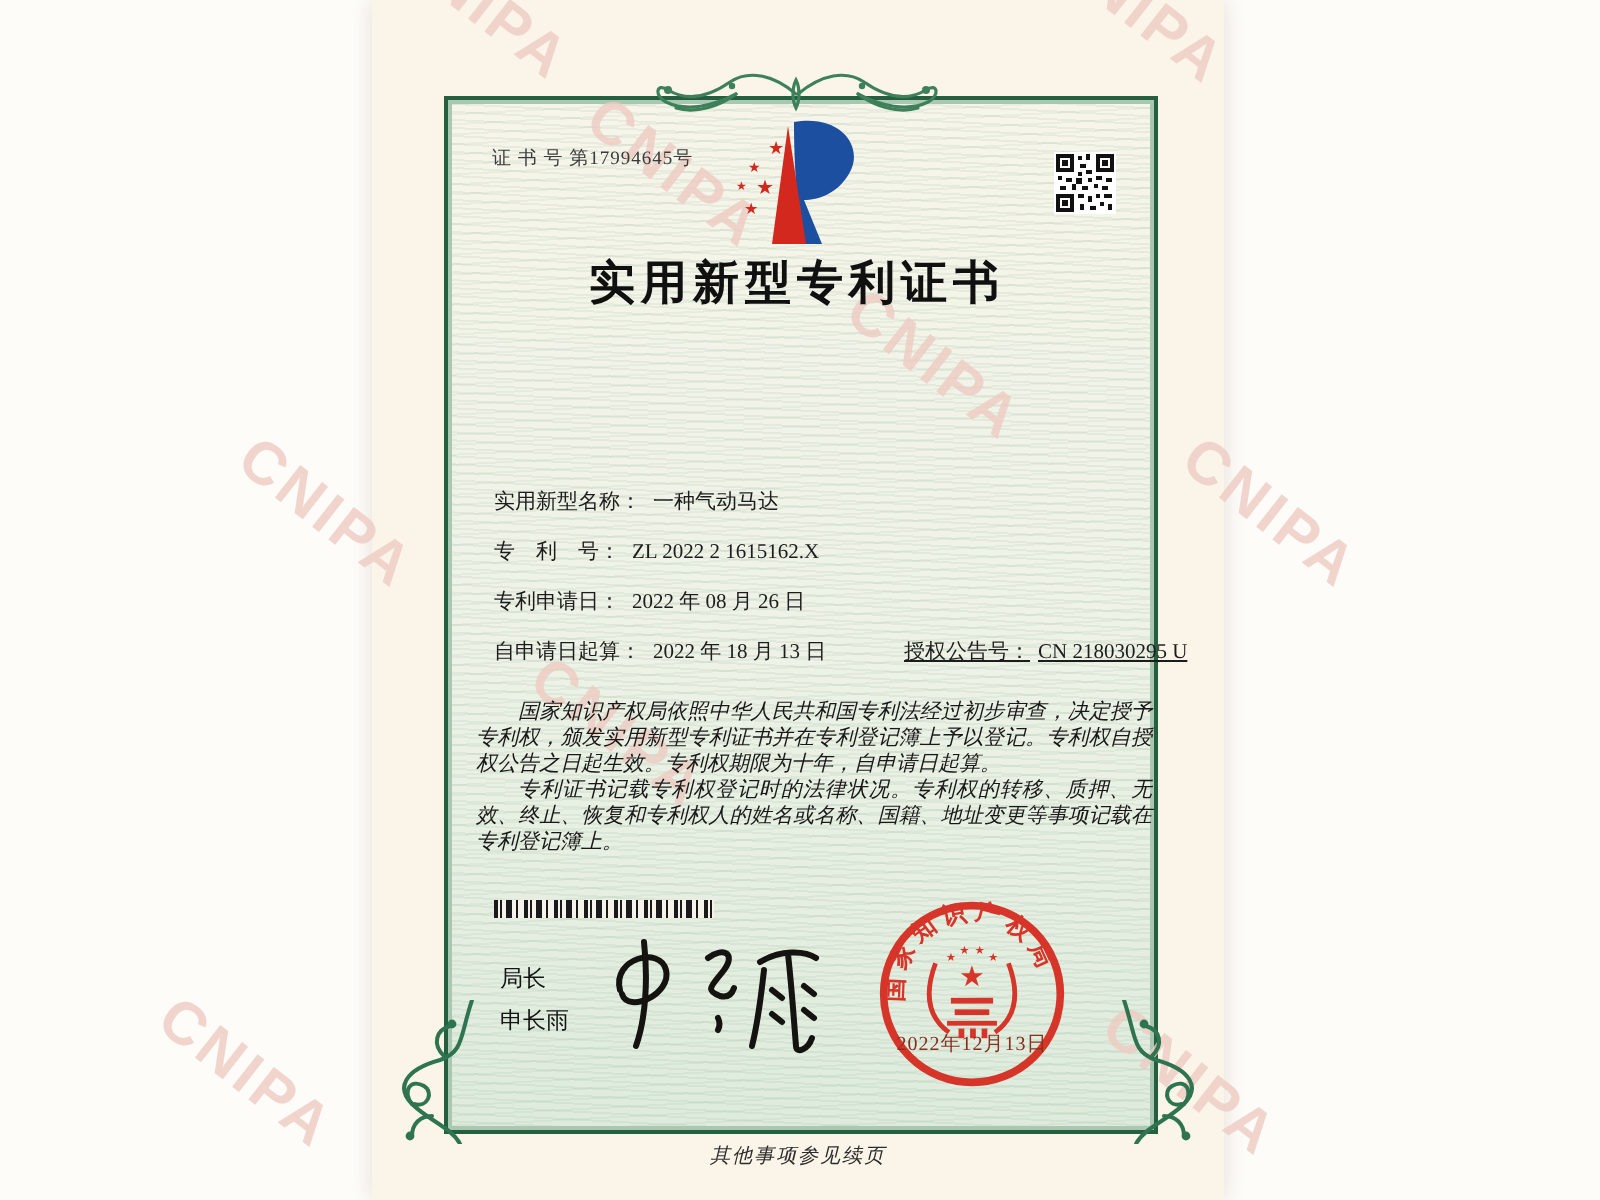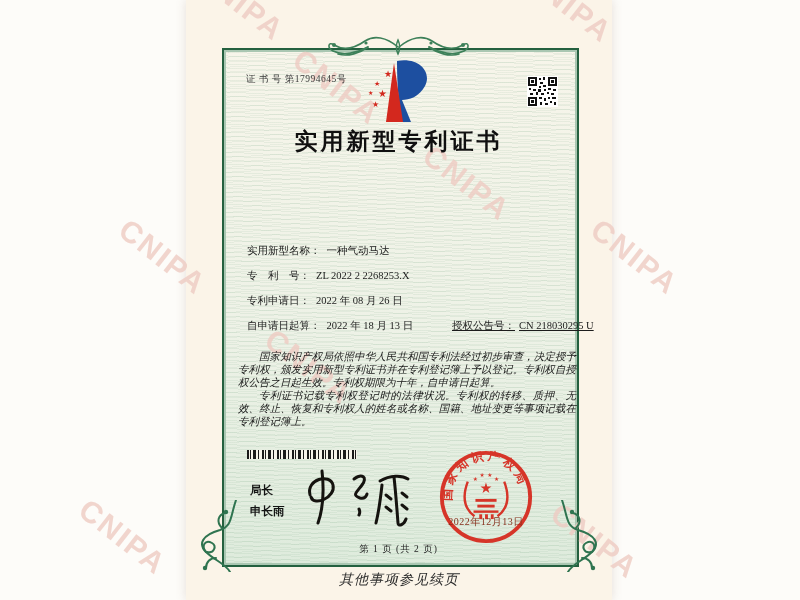--- a/index.html
+++ b/index.html
@@ -43,31 +43,31 @@
   .pair2 .val{margin-left:4px;}
 
   .paras{position:absolute;left:52px;top:350px;width:338px;font-style:italic;
          font-size:10.5px;line-height:13px;color:#181818;text-align:justify;}
   .paras p{margin:0;text-indent:21px;}
 
   .barcode{position:absolute;left:61px;top:450px;width:110px;height:9px;
     background:repeating-linear-gradient(90deg,#1a1a1a 0 2px,#f6f3ea 2px 3px,#1a1a1a 3px 4px,#f6f3ea 4px 6px,#1a1a1a 6px 9px,#f6f3ea 9px 11px,#1a1a1a 11px 12px,#f6f3ea 12px 15px);}
 
   .officer{position:absolute;left:64px;top:480px;font-family:"Liberation Sans",sans-serif;
-           font-weight:bold;font-size:11.5px;color:#141414;line-height:21px;}
+           font-weight:normal;font-size:11.5px;color:#141414;line-height:21px;}
   .officer span{display:block;}
 
   .signature{position:absolute;left:116px;top:465px;}
 
   .seal{position:absolute;left:252px;top:449px;opacity:.93;}
   .sealdate{position:absolute;left:250px;top:515px;width:100px;text-align:center;
             font-size:10px;font-weight:normal;color:#86301d;letter-spacing:.5px;}
 
   .pageinfo{position:absolute;left:36px;top:543px;width:353px;text-align:center;font-size:9.5px;color:#242424;letter-spacing:1px;}
-  .contnote{position:absolute;left:0;top:571px;width:426px;text-align:center;font-size:14px;font-style:italic;color:#2c2c2c;letter-spacing:1px;}
+  .contnote{position:absolute;left:0;top:571px;width:426px;text-align:center;font-size:10px;font-style:italic;color:#2c2c2c;letter-spacing:1px;}
 </style>
 </head>
 <body>
 
 <div class="stage">
 
   <span class="wm" style="left:190px;top:-14px">CNIPA</span>
   <span class="wm" style="left:518px;top:-12px">CNIPA</span>
   <span class="wm" style="left:286px;top:70px">CNIPA</span>
   <span class="wm" style="left:416px;top:166px">CNIPA</span>
@@ -181,21 +181,21 @@
           </g>
       </svg>
 
       <div class="title">实用新型专利证书</div>
 
       <div class="fields">
         <div class="frow">
           <span class="lbl">实用新型名称：</span><span class="val">一种气动马达</span>
         </div>
         <div class="frow">
-          <span class="lbl">专　利　号：</span><span class="val">ZL 2022 2 2268253.X</span>
+          <span class="lbl">专　利　号：</span><span class="val">ZL 2022 2 1615162.X</span>
         </div>
         <div class="frow">
           <span class="lbl">专利申请日：</span><span class="val">2022 年 08 月 26 日</span>
         </div>
         <div class="frow">
           <span class="lbl">自申请日起算：</span><span class="val">2022 年 18 月 13 日</span>
           <span class="pair2">
             <span class="lbl">授权公告号：</span><span class="val">CN 218030295 U</span>
           </span>
         </div>
@@ -246,18 +246,17 @@
           <rect x="39" y="52" width="22" height="3" stroke="none"></rect>
           <rect x="41" y="58" width="18" height="3" stroke="none"></rect>
           <rect x="37" y="64" width="26" height="2.5" stroke="none"></rect>
           <rect x="43" y="68" width="3" height="5" stroke="none"></rect>
             <rect x="49" y="68" width="3" height="5" stroke="none"></rect>
             <rect x="55" y="68" width="3" height="5" stroke="none"></rect>
         </g>
       </svg>
       <div class="sealdate">2022年12月13日</div>
 
-      <div class="pageinfo">第 1 页 (共 2 页)</div>
       <div class="contnote">其他事项参见续页</div>
 
     </div>
   </div>
 </div>
 
 </body></html>

